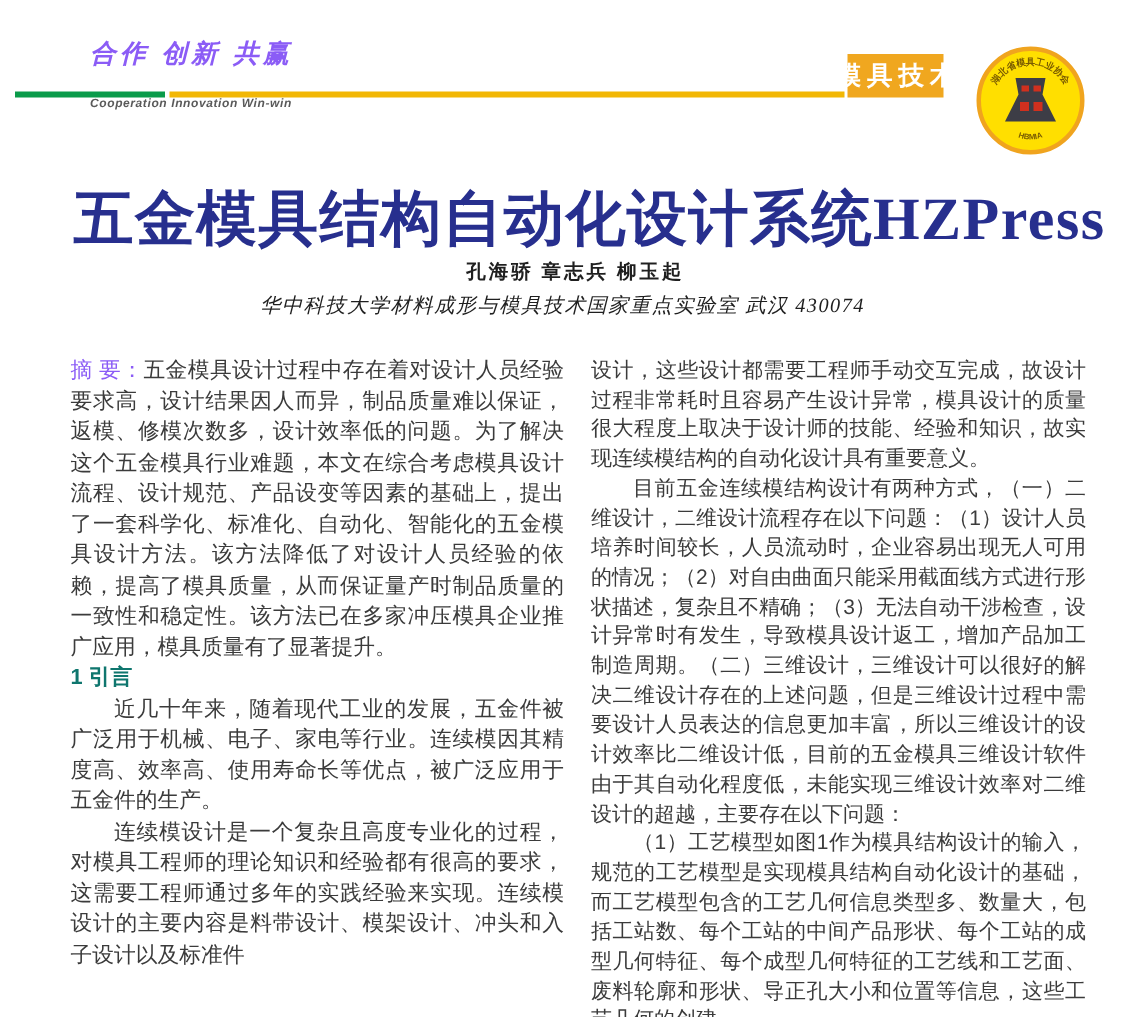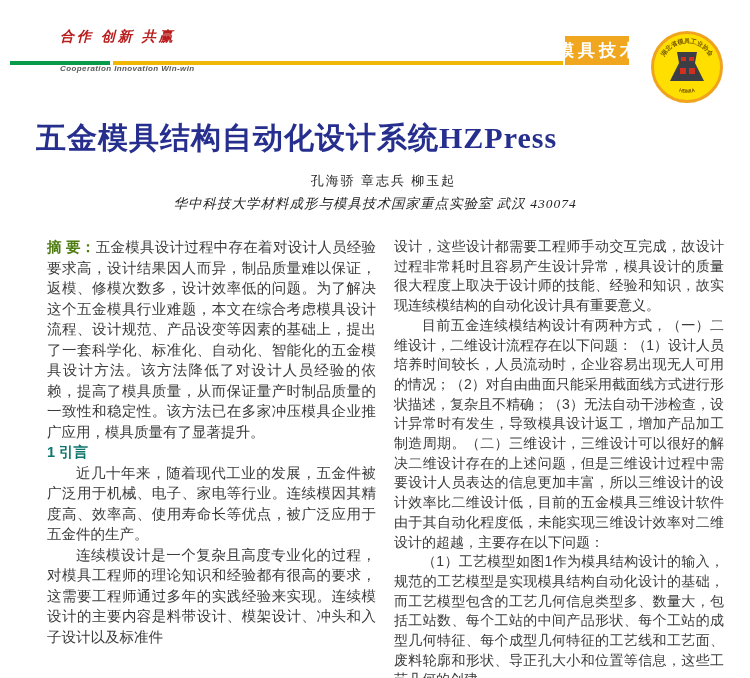--- a/index.html
+++ b/index.html
@@ -3,60 +3,60 @@
 <meta charset="utf-8">
 <style>
   html,body{margin:0;padding:0;background:#ffffff;}
   .page{
     position:relative;width:750px;height:678px;background:#ffffff;overflow:hidden;
     font-family:"Liberation Sans","DejaVu Sans",sans-serif;
   }
   
   .slogan-block{position:absolute;left:60px;top:26px;}
   .slogan-cn{
-    font-size:14px;font-weight:bold;font-style:italic;color:#b91c1c;
+    font-size:17px;font-weight:bold;font-style:italic;color:#8b5cf6;
     letter-spacing:3px;line-height:20px;white-space:nowrap;
   }
   .slogan-en{
     font-size:8px;font-weight:bold;font-style:italic;color:#5a5a5a;
     letter-spacing:0.4px;margin-top:18px;white-space:nowrap;
   }
   .rule-green{position:absolute;left:10px;top:61px;width:100px;height:4px;background:#0a9b4a;}
   .rule-gold{position:absolute;left:113px;top:61px;width:450px;height:4px;background:#f2b705;}
   .banner{
     position:absolute;left:565px;top:36px;width:64px;height:29px;background:#f0a71f;
     display:flex;align-items:center;justify-content:center;
     color:#ffffff;font-family:"Liberation Serif","DejaVu Serif",serif;
     font-weight:bold;font-size:17px;letter-spacing:4px;text-indent:4px;white-space:nowrap;
   }
   .seal{position:absolute;left:650px;top:30px;width:74px;height:74px;}
   
   .title{
-    position:absolute;left:0;right:0;top:118px;text-align:left;
+    position:absolute;left:0;right:0;top:118px;text-align:center;
     font-family:"Liberation Serif","DejaVu Serif",serif;
-    font-weight:bold;font-size:30px;letter-spacing:1px;color:#272f8e;white-space:nowrap;padding-left:36px;
+    font-weight:bold;font-size:40px;letter-spacing:1px;color:#272f8e;white-space:nowrap;padding-left:36px;
   }
   .authors{
     position:absolute;left:17px;right:0;top:172px;text-align:center;
     font-family:"Liberation Serif","DejaVu Serif",serif;
-    font-size:13px;letter-spacing:2px;color:#1f1f1f;
+    font-size:13px;letter-spacing:2px;color:#1f1f1f;font-weight:bold;
   }
   .affiliation{
     position:absolute;left:0;right:0;top:195px;text-align:center;
     font-family:"Liberation Serif","DejaVu Serif",serif;
     font-size:13.5px;letter-spacing:1px;color:#1f1f1f;font-style:italic;
   }
   
   .col{position:absolute;top:237px;color:#3b3b3b;}
   .col-left{left:47px;width:329px;}
   .col-right{left:394px;width:330px;}
   .col-left p{font-size:14.5px;line-height:20.5px;}
   .col-right p{font-size:14px;line-height:19.7px;}
   .col p{margin:0;text-align:justify;}
-  .meta-label{font-weight:bold;color:#4d7c0f;}
+  .meta-label{font-weight:normal;color:#8b5cf6;}
   .indent{text-indent:2em;}
   .intro-heading{
     margin:10px 0 4px 0;font-size:16px;line-height:20px;font-weight:bold;color:#0f766e;
   }
 </style>
 </head>
 <body>
 
 <div class="page">
 

